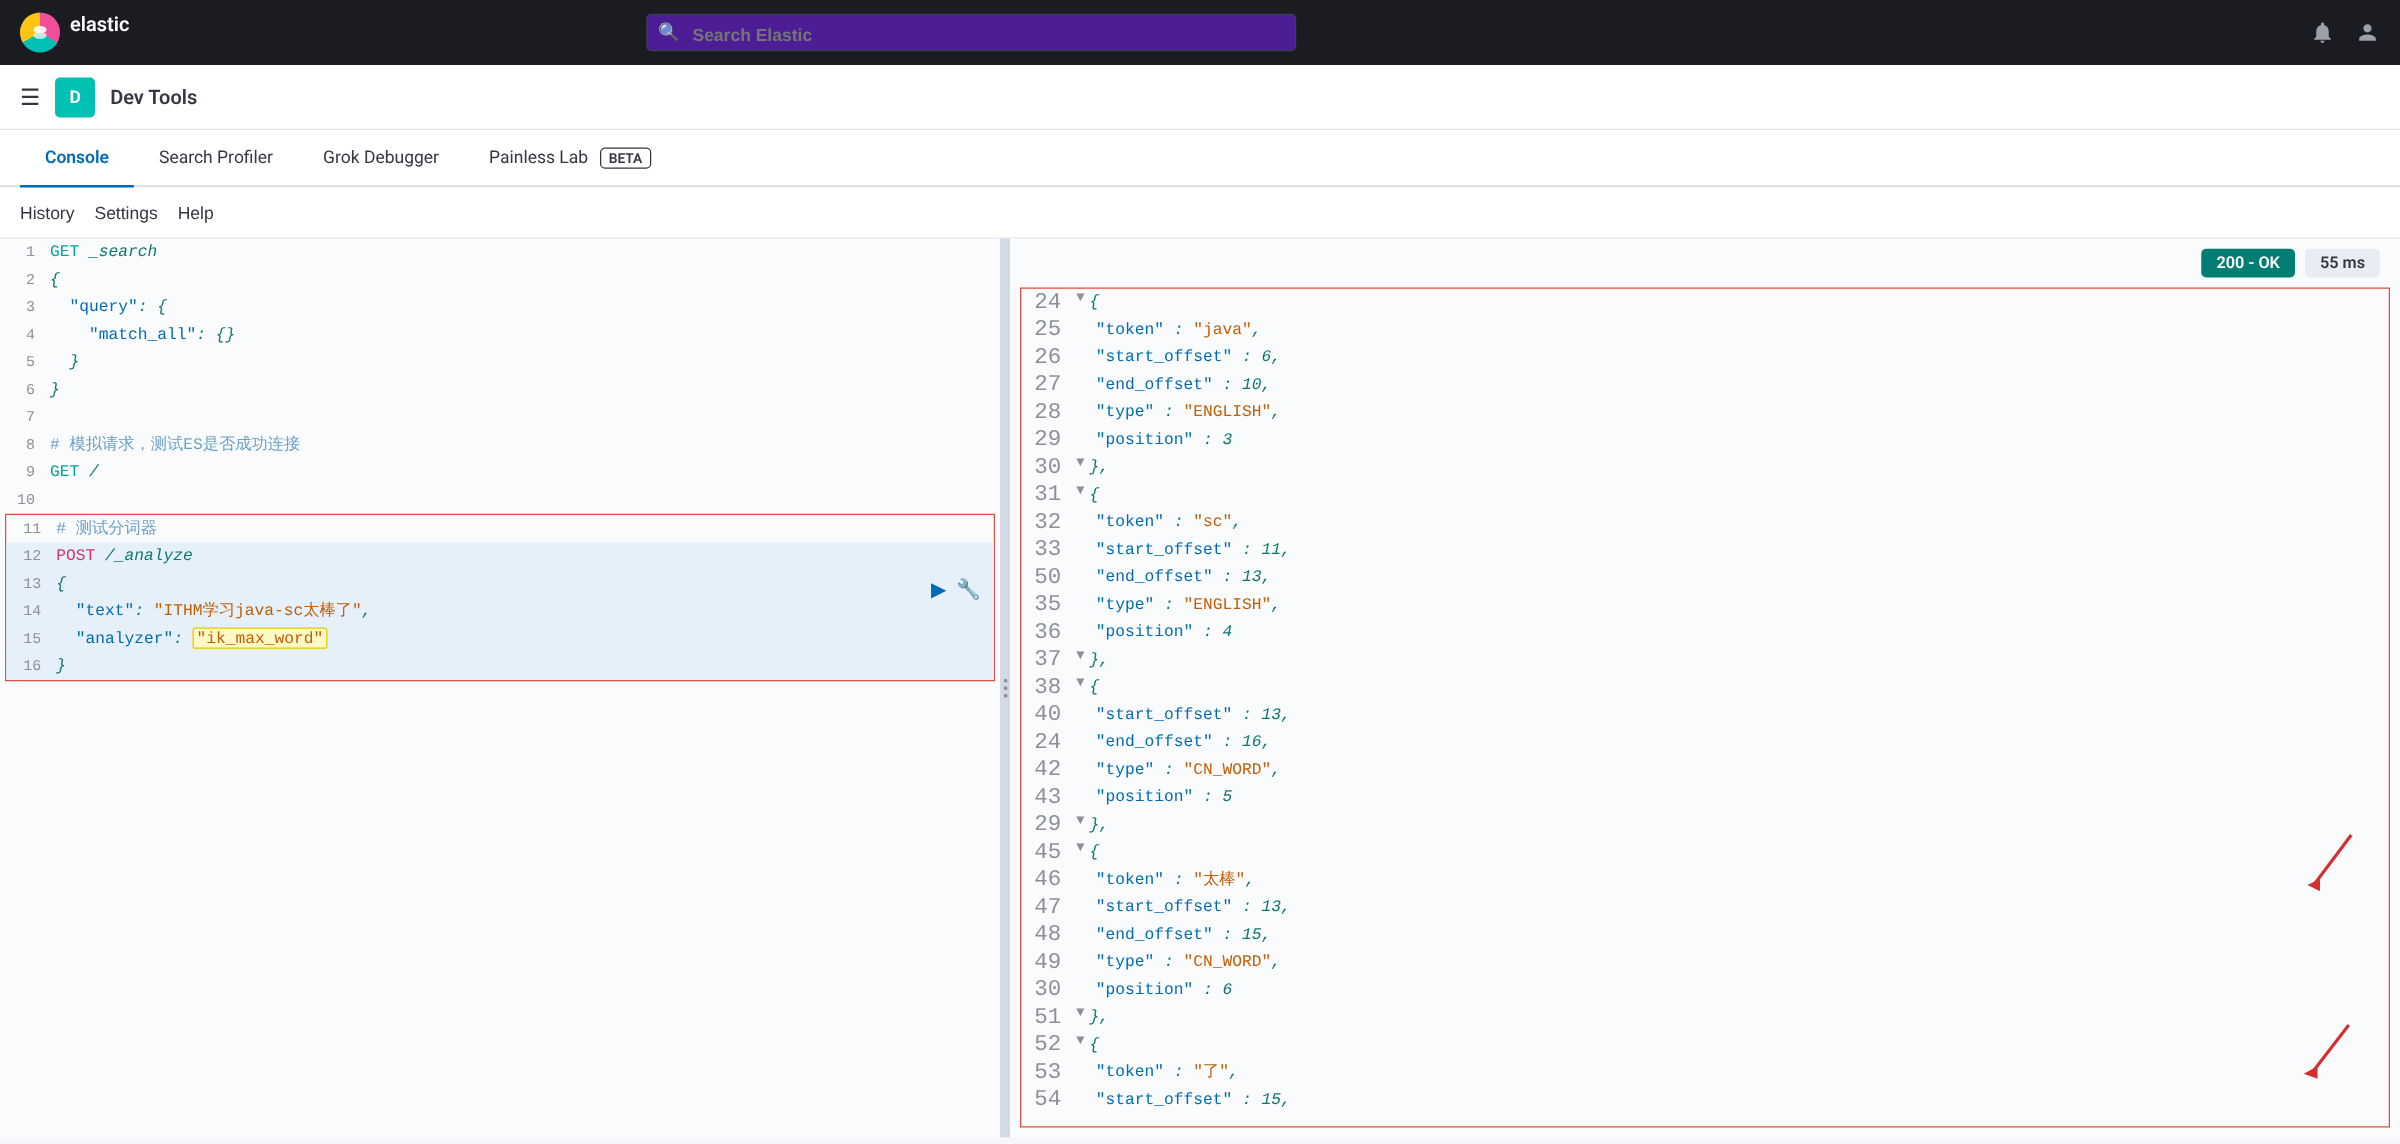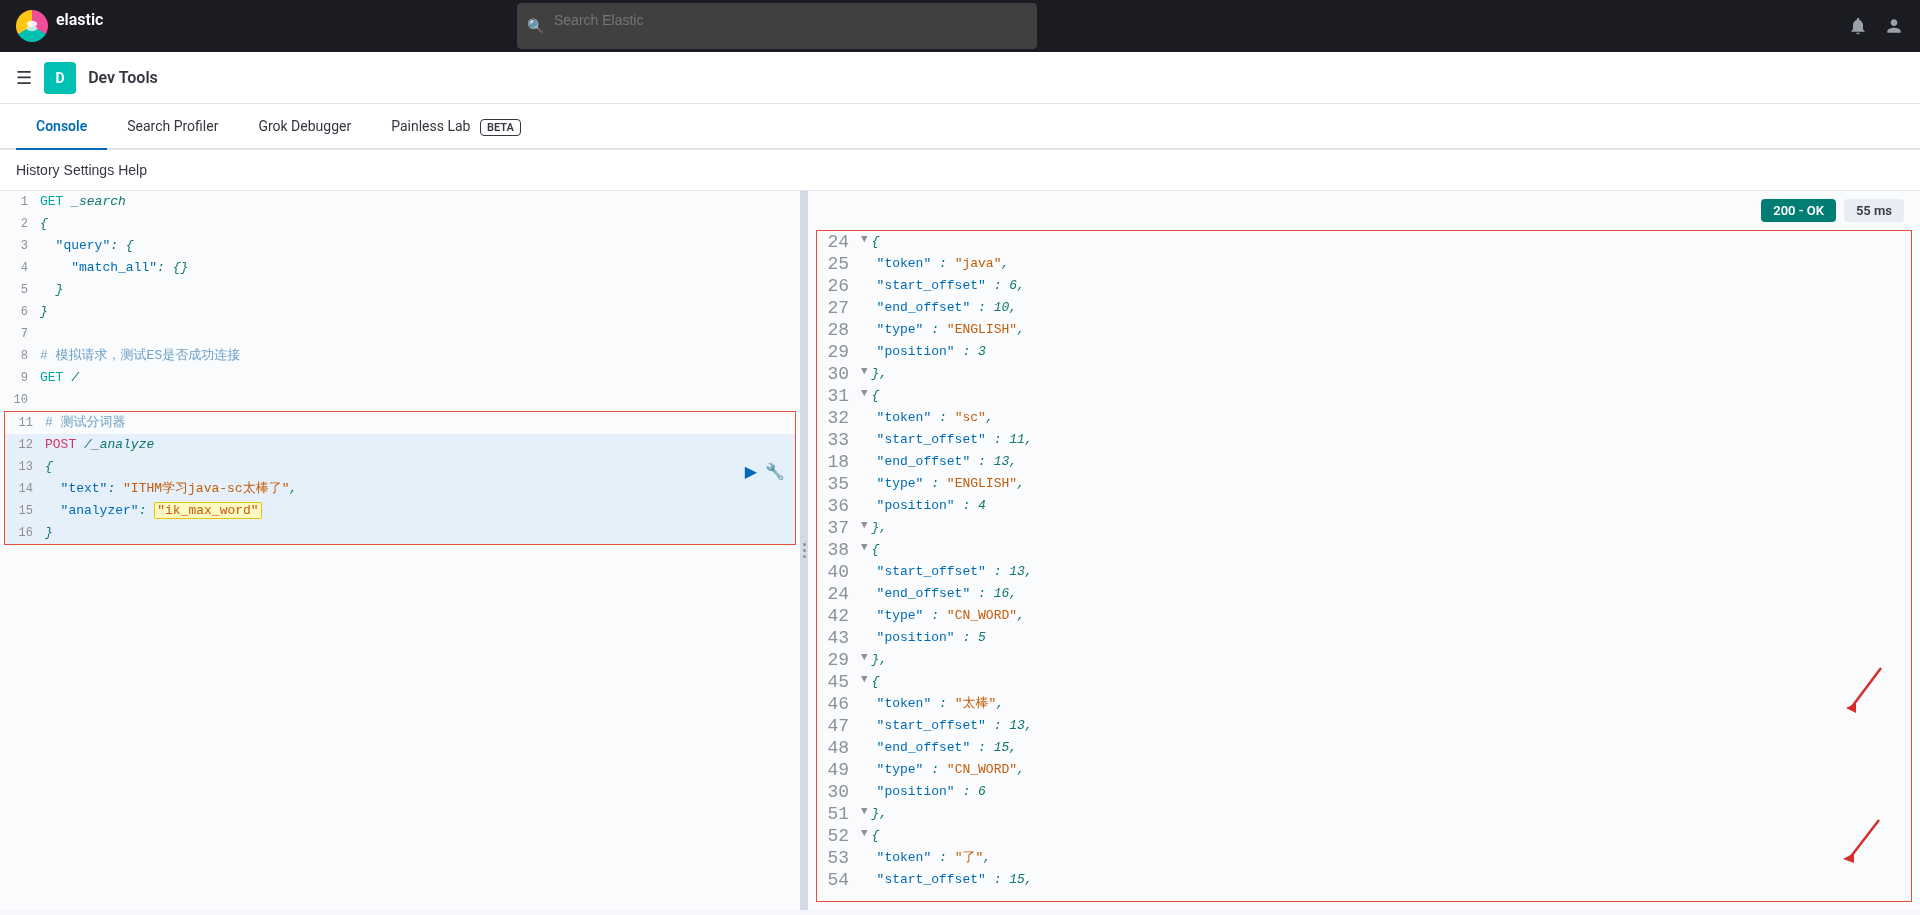--- a/index.html
+++ b/index.html
@@ -32,27 +32,28 @@
       justify-content: center;
     }
     .search-bar {
       flex: 1;
       max-width: 520px;
       margin: 0 auto;
       position: relative;
     }
     .search-bar input {
       width: 100%;
-      background: #404040;
+      background: #4c1d95;
       border: 1px solid #3d4148;
       border-radius: 4px;
       color: #adb5bd;
-      padding: 8px 12px 20px 36px;
+      padding: 8px 12px 4px 36px;
       font-size: 14px;
       outline: none;
+      font-weight: bold;
     }
     .search-icon-top {
       position: absolute;
       left: 10px;
       top: 50%;
       transform: translateY(-50%);
       color: #6b7280;
       font-size: 14px;
     }
     .top-bar-right {
@@ -140,21 +141,21 @@
       margin-left: 6px;
       font-weight: 600;
     }
 
     
     .toolbar {
       background: white;
       padding: 8px 16px;
       display: flex;
       align-items: center;
-      gap: 4px;
+      gap: 16px;
       border-bottom: 1px solid #e0e4ea;
     }
     .toolbar-btn {
       font-size: 14px;
       cursor: pointer;
       color: #343741;
       background: none;
       border: none;
       padding: 4px 0;
     }
@@ -499,21 +500,21 @@
       </div>
       <div class="response-line">
         <span class="response-line-num">32</span>
         <span class="response-line-content">  <span class="c-teal">"token"</span><span class="c-default"> : </span><span class="c-orange">"sc"</span><span class="c-default">,</span></span>
       </div>
       <div class="response-line">
         <span class="response-line-num">33</span>
         <span class="response-line-content">  <span class="c-teal">"start_offset"</span><span class="c-default"> : 11,</span></span>
       </div>
       <div class="response-line">
-        <span class="response-line-num">18</span>
+        <span class="response-line-num">50</span>
         <span class="response-line-content">  <span class="c-teal">"end_offset"</span><span class="c-default"> : 13,</span></span>
       </div>
       <div class="response-line">
         <span class="response-line-num">35</span>
         <span class="response-line-content">  <span class="c-teal">"type"</span><span class="c-default"> : </span><span class="c-orange">"ENGLISH"</span><span class="c-default">,</span></span>
       </div>
       <div class="response-line">
         <span class="response-line-num">36</span>
         <span class="response-line-content">  <span class="c-teal">"position"</span><span class="c-default"> : 4</span></span>
       </div>

